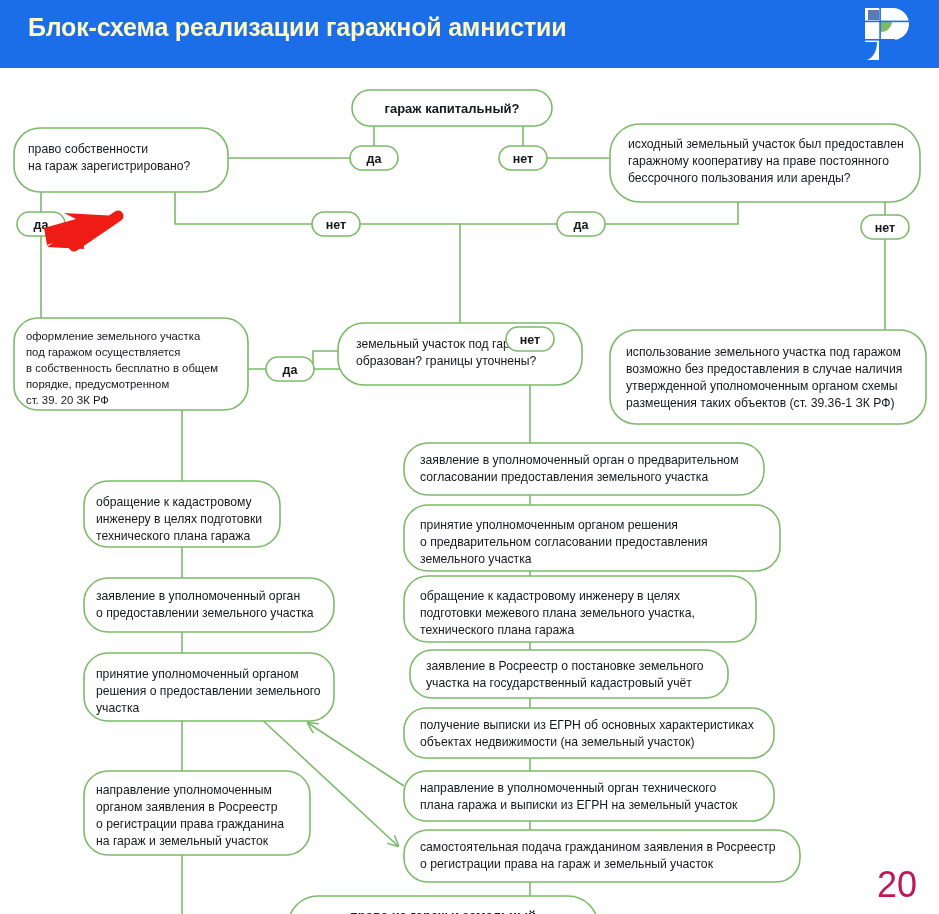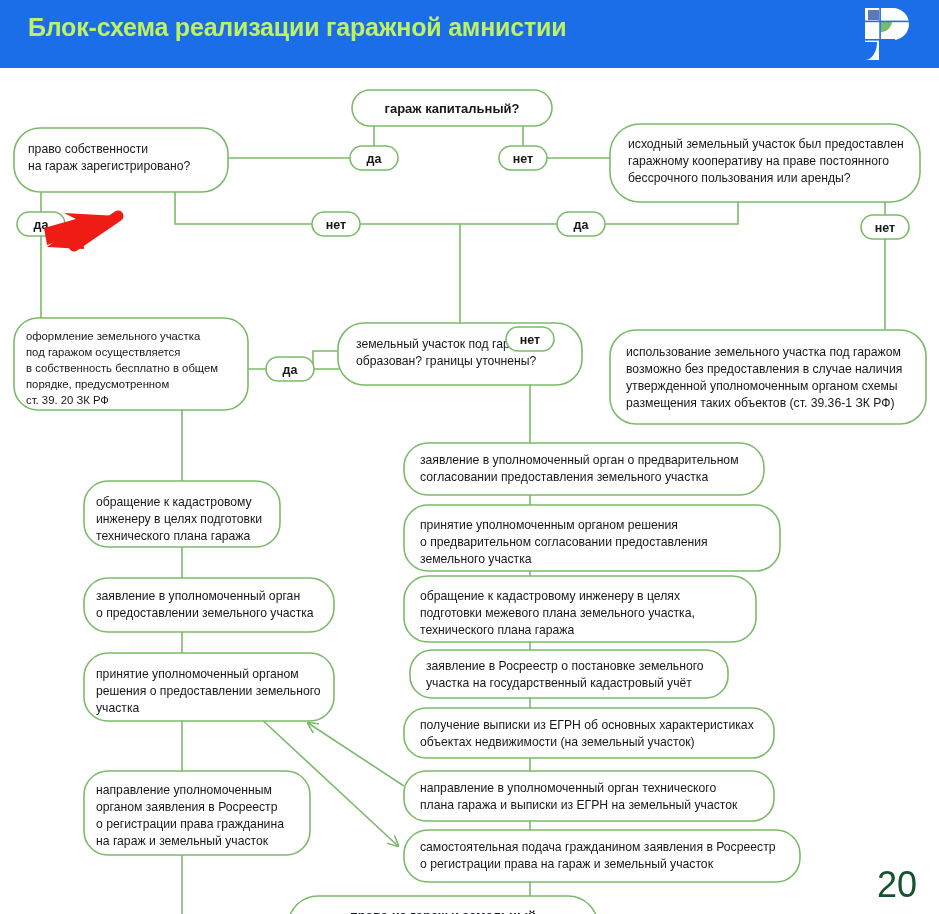--- a/index.html
+++ b/index.html
@@ -21,21 +21,21 @@
     height: 68px;
     background: #1b6ee8;
     box-sizing: border-box;
   }
   #header-title {
     position: absolute;
     left: 28px;
     top: 13px;
     font-size: 25px;
     font-weight: bold;
-    color: #bef264;
+    color: #fef9c3;
     letter-spacing: -0.2px;
     white-space: nowrap;
   }
   #logo {
     position: absolute;
     right: 28px;
     top: 6px;
     width: 48px;
     height: 56px;
   }
@@ -44,21 +44,21 @@
     left: 0;
     top: 68px;
     width: 939px;
     height: 846px;
   }
   #page-number {
     position: absolute;
     right: 22px;
     bottom: 8px;
     font-size: 36px;
-    color: #14532d;
+    color: #be185d;
     font-family: "Liberation Sans", sans-serif;
   }
   .node-rect {
     fill: #ffffff;
     stroke: #7cba6a;
     stroke-width: 1.6;
   }
   .conn {
     stroke: #7cba6a;
     stroke-width: 1.6;

